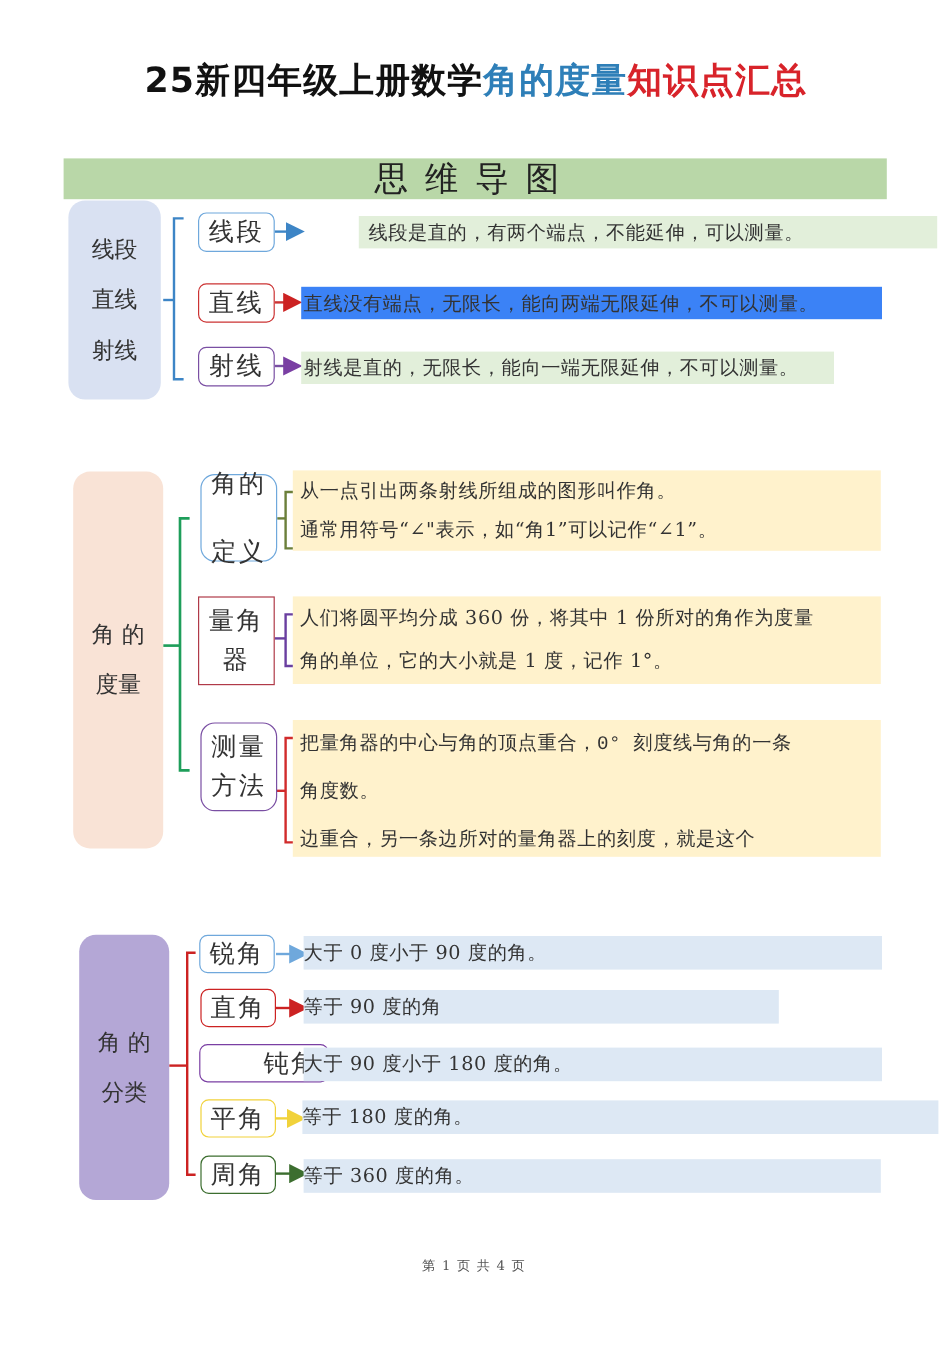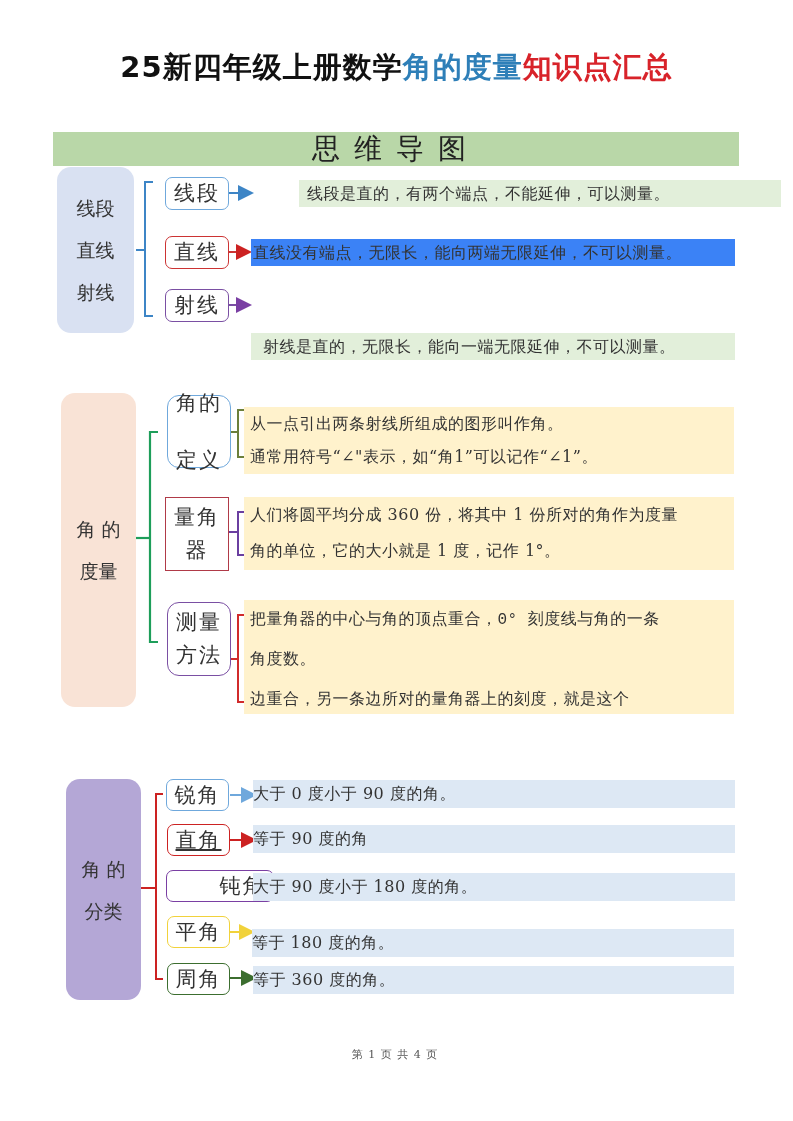--- a/index.html
+++ b/index.html
@@ -123,36 +123,36 @@
 <div class="node" style="left:165px; top:236px; width:62px; height:31px; border-color:#cc3333;">
   <span>直线</span>
 </div>
 <div class="desc" style="left:251px; top:239px; width:484px; height:27px; line-height:27px; background:#3b82f6; padding-left:2px; box-sizing:border-box;">
   <span>直线没有端点，无限长，能向两端无限延伸，不可以测量。</span>
 </div>
 
 <div class="node" style="left:165px; top:289px; width:62px; height:31px; border-color:#7a4fa3;">
   <span>射线</span>
 </div>
-<div class="desc" style="left:251px; top:293px; width:484px; height:27px; line-height:27px; background:#e2efda; padding-left:12px; box-sizing:border-box;margin-top:40px;">
+<div class="desc" style="left:251px; top:293px; width:444px; height:27px; line-height:27px; background:#e2efda; padding-left:2px; box-sizing:border-box;">
   <span>射线是直的，无限长，能向一端无限延伸，不可以测量。</span>
 </div>
 
 <div class="cat" style="left:61px; top:393px; width:75px; height:314px; background:#f9e3d6;">
   <div>
     <span>角 的</span>
     <span>度量</span>
   </div>
 </div>
 
 <div class="node" style="left:167px; top:395px; width:62px; height:71px; border-color:#6fa8dc; border-radius:12px;gap:24px;">
   <span>角的</span>
   <span>定义</span>
 </div>
-<div class="desc multi" style="left:244px; top:407px; width:490px; height:67px; line-height:33px; background:#fff2cc;">
+<div class="desc multi" style="left:244px; top:392px; width:490px; height:67px; line-height:33px; background:#fff2cc;">
   <div>从一点引出两条射线所组成的图形叫作角。</div>
   <div>通常用符号“∠"表示，如“角1”可以记作“∠1”。</div>
 </div>
 
 <div class="node" style="left:165px; top:497px; width:62px; height:72px; border-color:#b03a48; border-radius:0;align-items:center;">
   <span>量角</span>
   <span>器</span>
 </div>
 <div class="desc multi" style="left:244px; top:497px; width:490px; height:73px; line-height:36px; background:#fff2cc;">
   <div>人们将圆平均分成 360 份，将其中 1 份所对的角作为度量</div>
@@ -176,38 +176,38 @@
   </div>
 </div>
 
 <div class="node" style="left:166px; top:779px; width:61px; height:30px; border-color:#6fa8dc;">
   <span>锐角</span>
 </div>
 <div class="desc" style="left:253px; top:780px; width:482px; height:28px; line-height:28px; background:#dde8f4;">
   <span>大于 0 度小于 90 度的角。</span>
 </div>
 
-<div class="node" style="left:167px; top:824px; width:61px; height:30px; border-color:#cc2222;text-decoration:underline;">
+<div class="node" style="left:167px; top:824px; width:61px; height:30px; border-color:#cc2222;">
   <span>直角</span>
 </div>
-<div class="desc" style="left:253px; top:825px; width:482px; height:28px; line-height:28px; background:#dde8f4;">
+<div class="desc" style="left:253px; top:825px; width:396px; height:28px; line-height:28px; background:#dde8f4;">
   <span>等于 90 度的角</span>
 </div>
 
 <div class="node" style="left:166px; top:870px; width:61px; height:30px; border-color:#7a3fa3;padding-left:45px;">
   <span>钝角</span>
 </div>
 <div class="desc" style="left:253px; top:873px; width:482px; height:28px; line-height:28px; background:#dde8f4;">
   <span>大于 90 度小于 180 度的角。</span>
 </div>
 
 <div class="node" style="left:167px; top:916px; width:61px; height:30px; border-color:#f1d23b;">
   <span>平角</span>
 </div>
-<div class="desc" style="left:252px; top:917px; width:482px; height:28px; line-height:28px; background:#dde8f4;margin-top:12px;">
+<div class="desc" style="left:252px; top:917px; width:530px; height:28px; line-height:28px; background:#dde8f4;">
   <span>等于 180 度的角。</span>
 </div>
 
 <div class="node" style="left:167px; top:963px; width:61px; height:30px; border-color:#3c6e2f;">
   <span>周角</span>
 </div>
 <div class="desc" style="left:253px; top:966px; width:481px; height:28px; line-height:28px; background:#dde8f4;">
   <span>等于 360 度的角。</span>
 </div>
 

